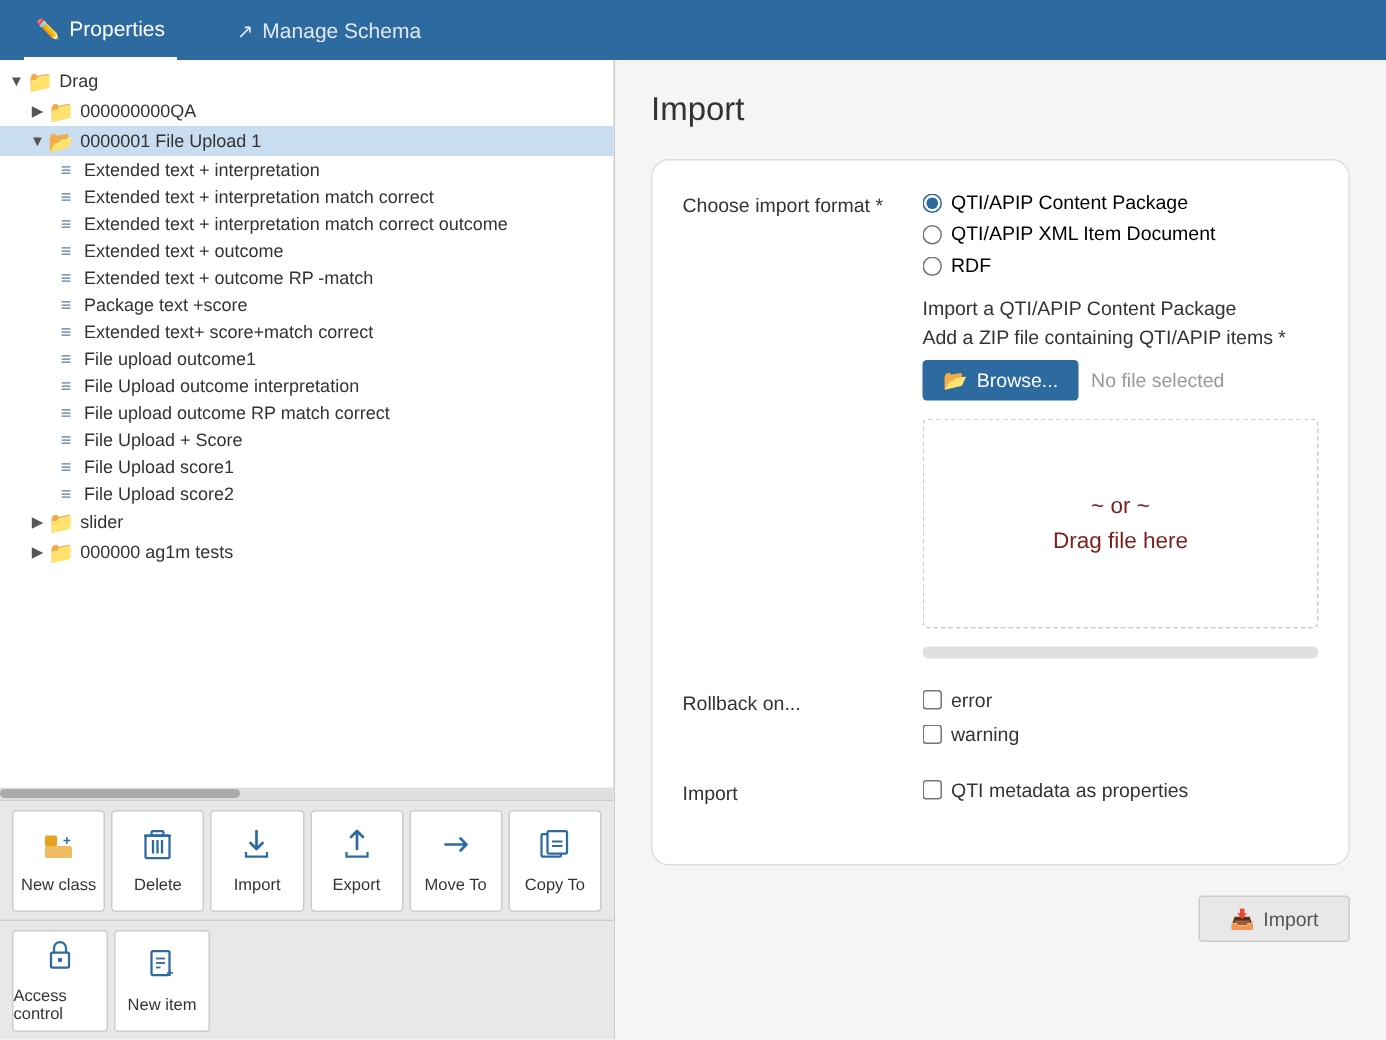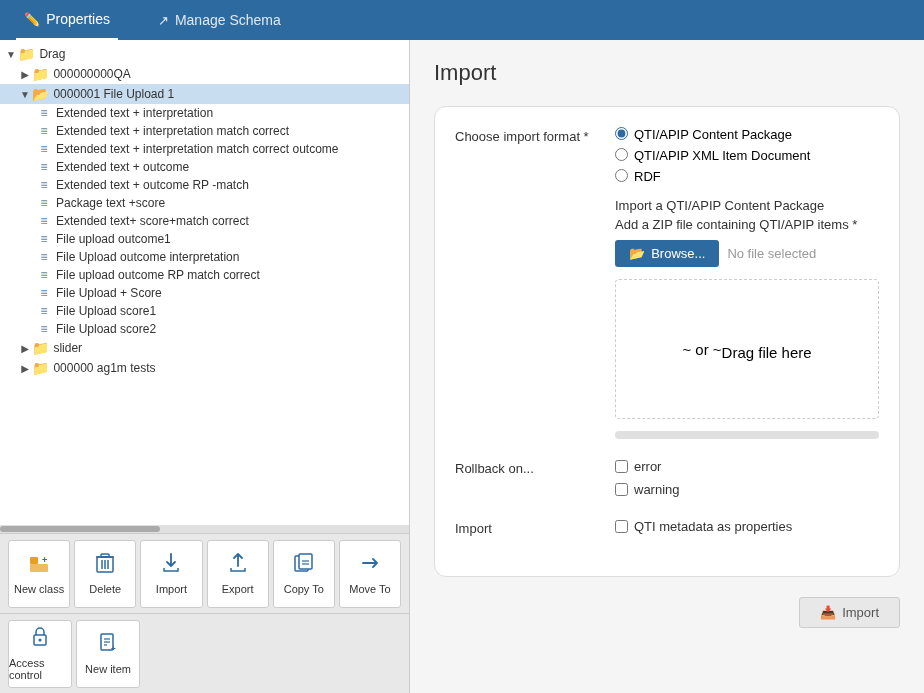--- a/index.html
+++ b/index.html
@@ -146,21 +146,21 @@
       font-size: 13px;
     }
 
     .radio-group {
       display: flex;
       flex-direction: column;
       gap: 6px;
     }
     .radio-option {
       display: flex;
-      align-items: flex-start;
+      align-items: flex-end;
       gap: 6px;
       font-size: 13px;
     }
     .radio-option input[type="radio"] { accent-color: #2d6a9f; }
 
     .sub-label {
       font-size: 13px;
       color: #333;
       margin-bottom: 4px;
     }
@@ -186,24 +186,24 @@
     .no-file {
       color: #999;
       font-size: 13px;
     }
 
     .drop-zone {
       border: 1px dashed #ccc;
       border-radius: 4px;
       height: 140px;
       display: flex;
-      flex-direction: row;
+      flex-direction: column;
       align-items: center;
       justify-content: center;
-      color: #000000;
+      color: #7f1d1d;
       font-size: 15px;
       margin-bottom: 12px;
     }
 
     .progress-bar-container {
       height: 8px;
       background: #e0e0e0;
       border-radius: 4px;
       margin-bottom: 20px;
     }
@@ -380,35 +380,35 @@
           <svg width="22" height="22" viewBox="0 0 22 22">
             <path d="M11 14 L11 2 M7 6 L11 2 L15 6" stroke="#2d6a9f" stroke-width="1.8" fill="none" stroke-linecap="round" stroke-linejoin="round"></path>
             <path d="M4 16 L4 19 L18 19 L18 16" stroke="#2d6a9f" stroke-width="1.5" fill="none"></path>
           </svg>
         </span>
         <span>Export</span>
       </div>
       <div class="tool-btn">
         <span class="btn-icon">
           <svg width="22" height="22" viewBox="0 0 22 22">
+            <path d="M4 11 L18 11 M14 7 L18 11 L14 15" stroke="#2d6a9f" stroke-width="1.8" fill="none" stroke-linecap="round" stroke-linejoin="round"></path>
+          </svg>
+        </span>
+        <span>Move To</span>
+      </div>
+      <div class="tool-btn">
+        <span class="btn-icon">
+          <svg width="22" height="22" viewBox="0 0 22 22">
             <rect x="2" y="4" width="13" height="15" rx="1" fill="none" stroke="#2d6a9f" stroke-width="1.5"></rect>
             <rect x="6" y="2" width="13" height="15" rx="1" fill="white" stroke="#2d6a9f" stroke-width="1.5"></rect>
             <line x1="9" y1="9" x2="16" y2="9" stroke="#2d6a9f" stroke-width="1.2"></line>
             <line x1="9" y1="12" x2="16" y2="12" stroke="#2d6a9f" stroke-width="1.2"></line>
           </svg>
         </span>
         <span>Copy To</span>
-      </div>
-      <div class="tool-btn">
-        <span class="btn-icon">
-          <svg width="22" height="22" viewBox="0 0 22 22">
-            <path d="M4 11 L18 11 M14 7 L18 11 L14 15" stroke="#2d6a9f" stroke-width="1.8" fill="none" stroke-linecap="round" stroke-linejoin="round"></path>
-          </svg>
-        </span>
-        <span>Move To</span>
       </div>
 
       <div style="position: absolute; bottom: 0; left: 0; display: flex; gap: 4px; padding: 0 8px 6px 8px;">
       </div>
     </div>
 
     <div style="height: 80px; background: #e8e8e8; border-top: 1px solid #ccc; display: flex; align-items: center; padding: 0 8px; gap: 4px; flex-shrink: 0;">
       <div class="tool-btn">
         <span class="btn-icon">
           <svg width="20" height="22" viewBox="0 0 20 22">

